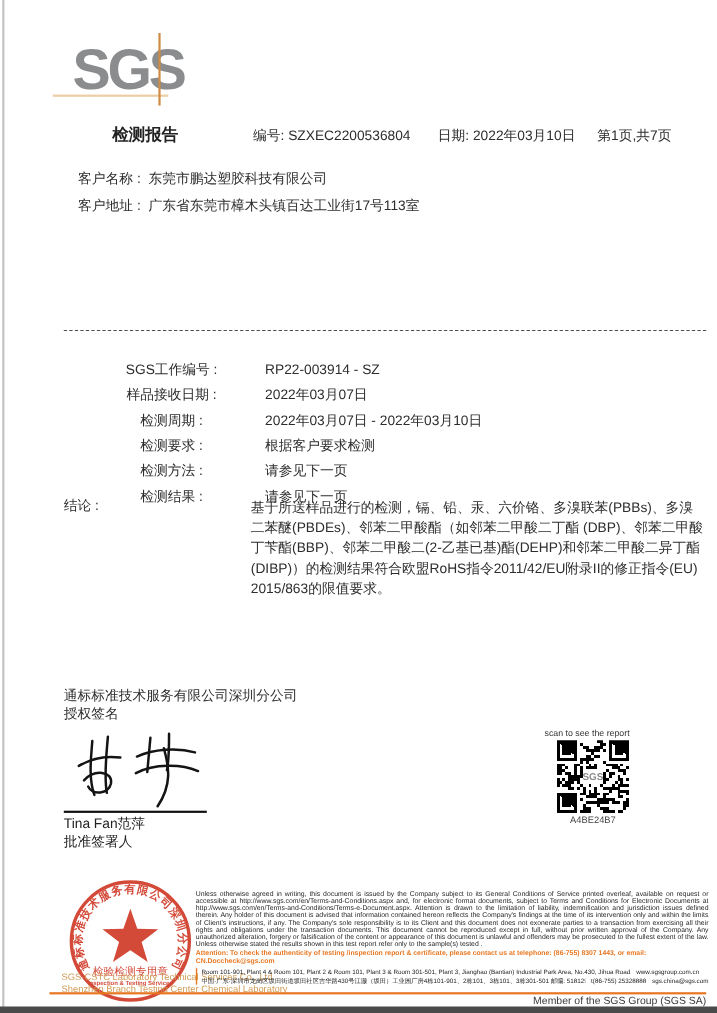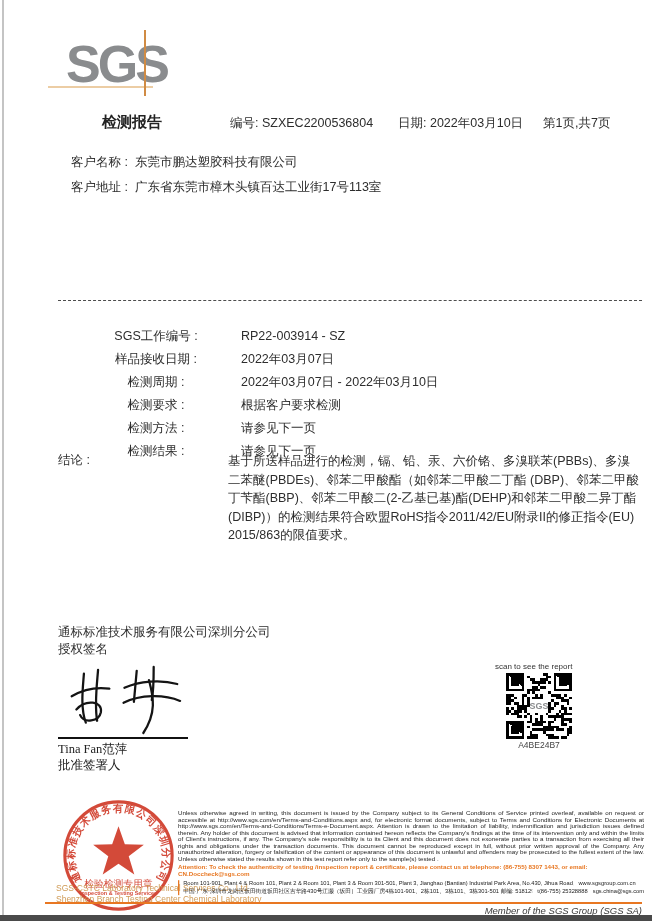--- a/index.html
+++ b/index.html
@@ -35,21 +35,21 @@
   .note-line { height:23px; line-height:23px; }
   .dashes { position:absolute; left:58px; top:300px; width:584px; border-top:1.5px dashed #4d4d4d; }
 
   .concl { position:absolute; left:58px; top:452px; width:584px; display:flex; font-size:12.5px; color:#2d2d2d; }
   .concl .val { width:414px; line-height:18.5px; }
 
   
   .sig-company { position:absolute; left:58px; top:624px; font-size:12.5px; color:#2d2d2d; line-height:17px; }
   .sig-svg { position:absolute; left:66px; top:662px; width:132px; height:76px; }
   .sig-line { position:absolute; left:58px; top:737px; width:130px; height:2px; background:#111; }
-  .sig-name { position:absolute; left:58px; top:741px; font-size:12.5px; color:#222;font-family:Liberation Serif, serif; }
+  .sig-name { position:absolute; left:58px; top:741px; font-size:12.5px; color:#222; }
   .sig-title { position:absolute; left:58px; top:757px; font-size:12.5px; color:#222; }
 
   
   .qr-caption { position:absolute; left:495px; top:662px; width:88px; font-size:8px; color:#333; }
   .qr-box { position:absolute; left:506px; top:673px; width:66px; height:66px; }
   .qr-code-text { position:absolute; left:495px; top:740px; width:88px; text-align:center; font-size:8.5px; color:#444; }
 
   
   .stamp { position:absolute; left:60px; top:797px; width:117px; height:117px; mix-blend-mode:multiply; opacity:.92; }
 
@@ -57,21 +57,21 @@
   .footer-company { position:absolute; left:56px; top:883px; font-size:8.5px; line-height:11px; color:#cf9a55; white-space:nowrap; }
   .small-print { position:absolute; left:178px; top:810px; width:466px; }
   .small-print .scaled { width:717px; transform:scale(0.65); transform-origin:0 0; }
   .disclaimer { font-size:9.6px; line-height:10px; color:#1f1f1f; text-align:justify; }
   .attention { font-size:9.6px; line-height:10.5px; color:#e87722; font-weight:bold; margin-top:3px; }
   .addr-row { display:flex; font-size:8.8px; line-height:11px; color:#222; margin-top:1px; white-space:nowrap; }
   .addr-row .addr { width:600px; overflow:hidden; }
   .addr-row .right { margin-left:8px; }
   .addr-block { border-left:2px solid #e87722; padding-left:6px; margin-top:4px; }
   .footer-hline { position:absolute; left:45px; top:902px; width:597px; height:2px; background:#e87722; }
-  .member { position:absolute; right:10px; top:905px; font-size:9.5px; color:#3a3a3a;font-style:italic; }
+  .member { position:absolute; right:10px; top:905px; font-size:9.5px; color:#3a3a3a; }
 </style>
 </head>
 <body>
 
 <div class="page">
   <div class="page-left-edge"></div>
 
   <div class="logo-wrap">
     <div class="logo-text">SGS</div>
   </div>

